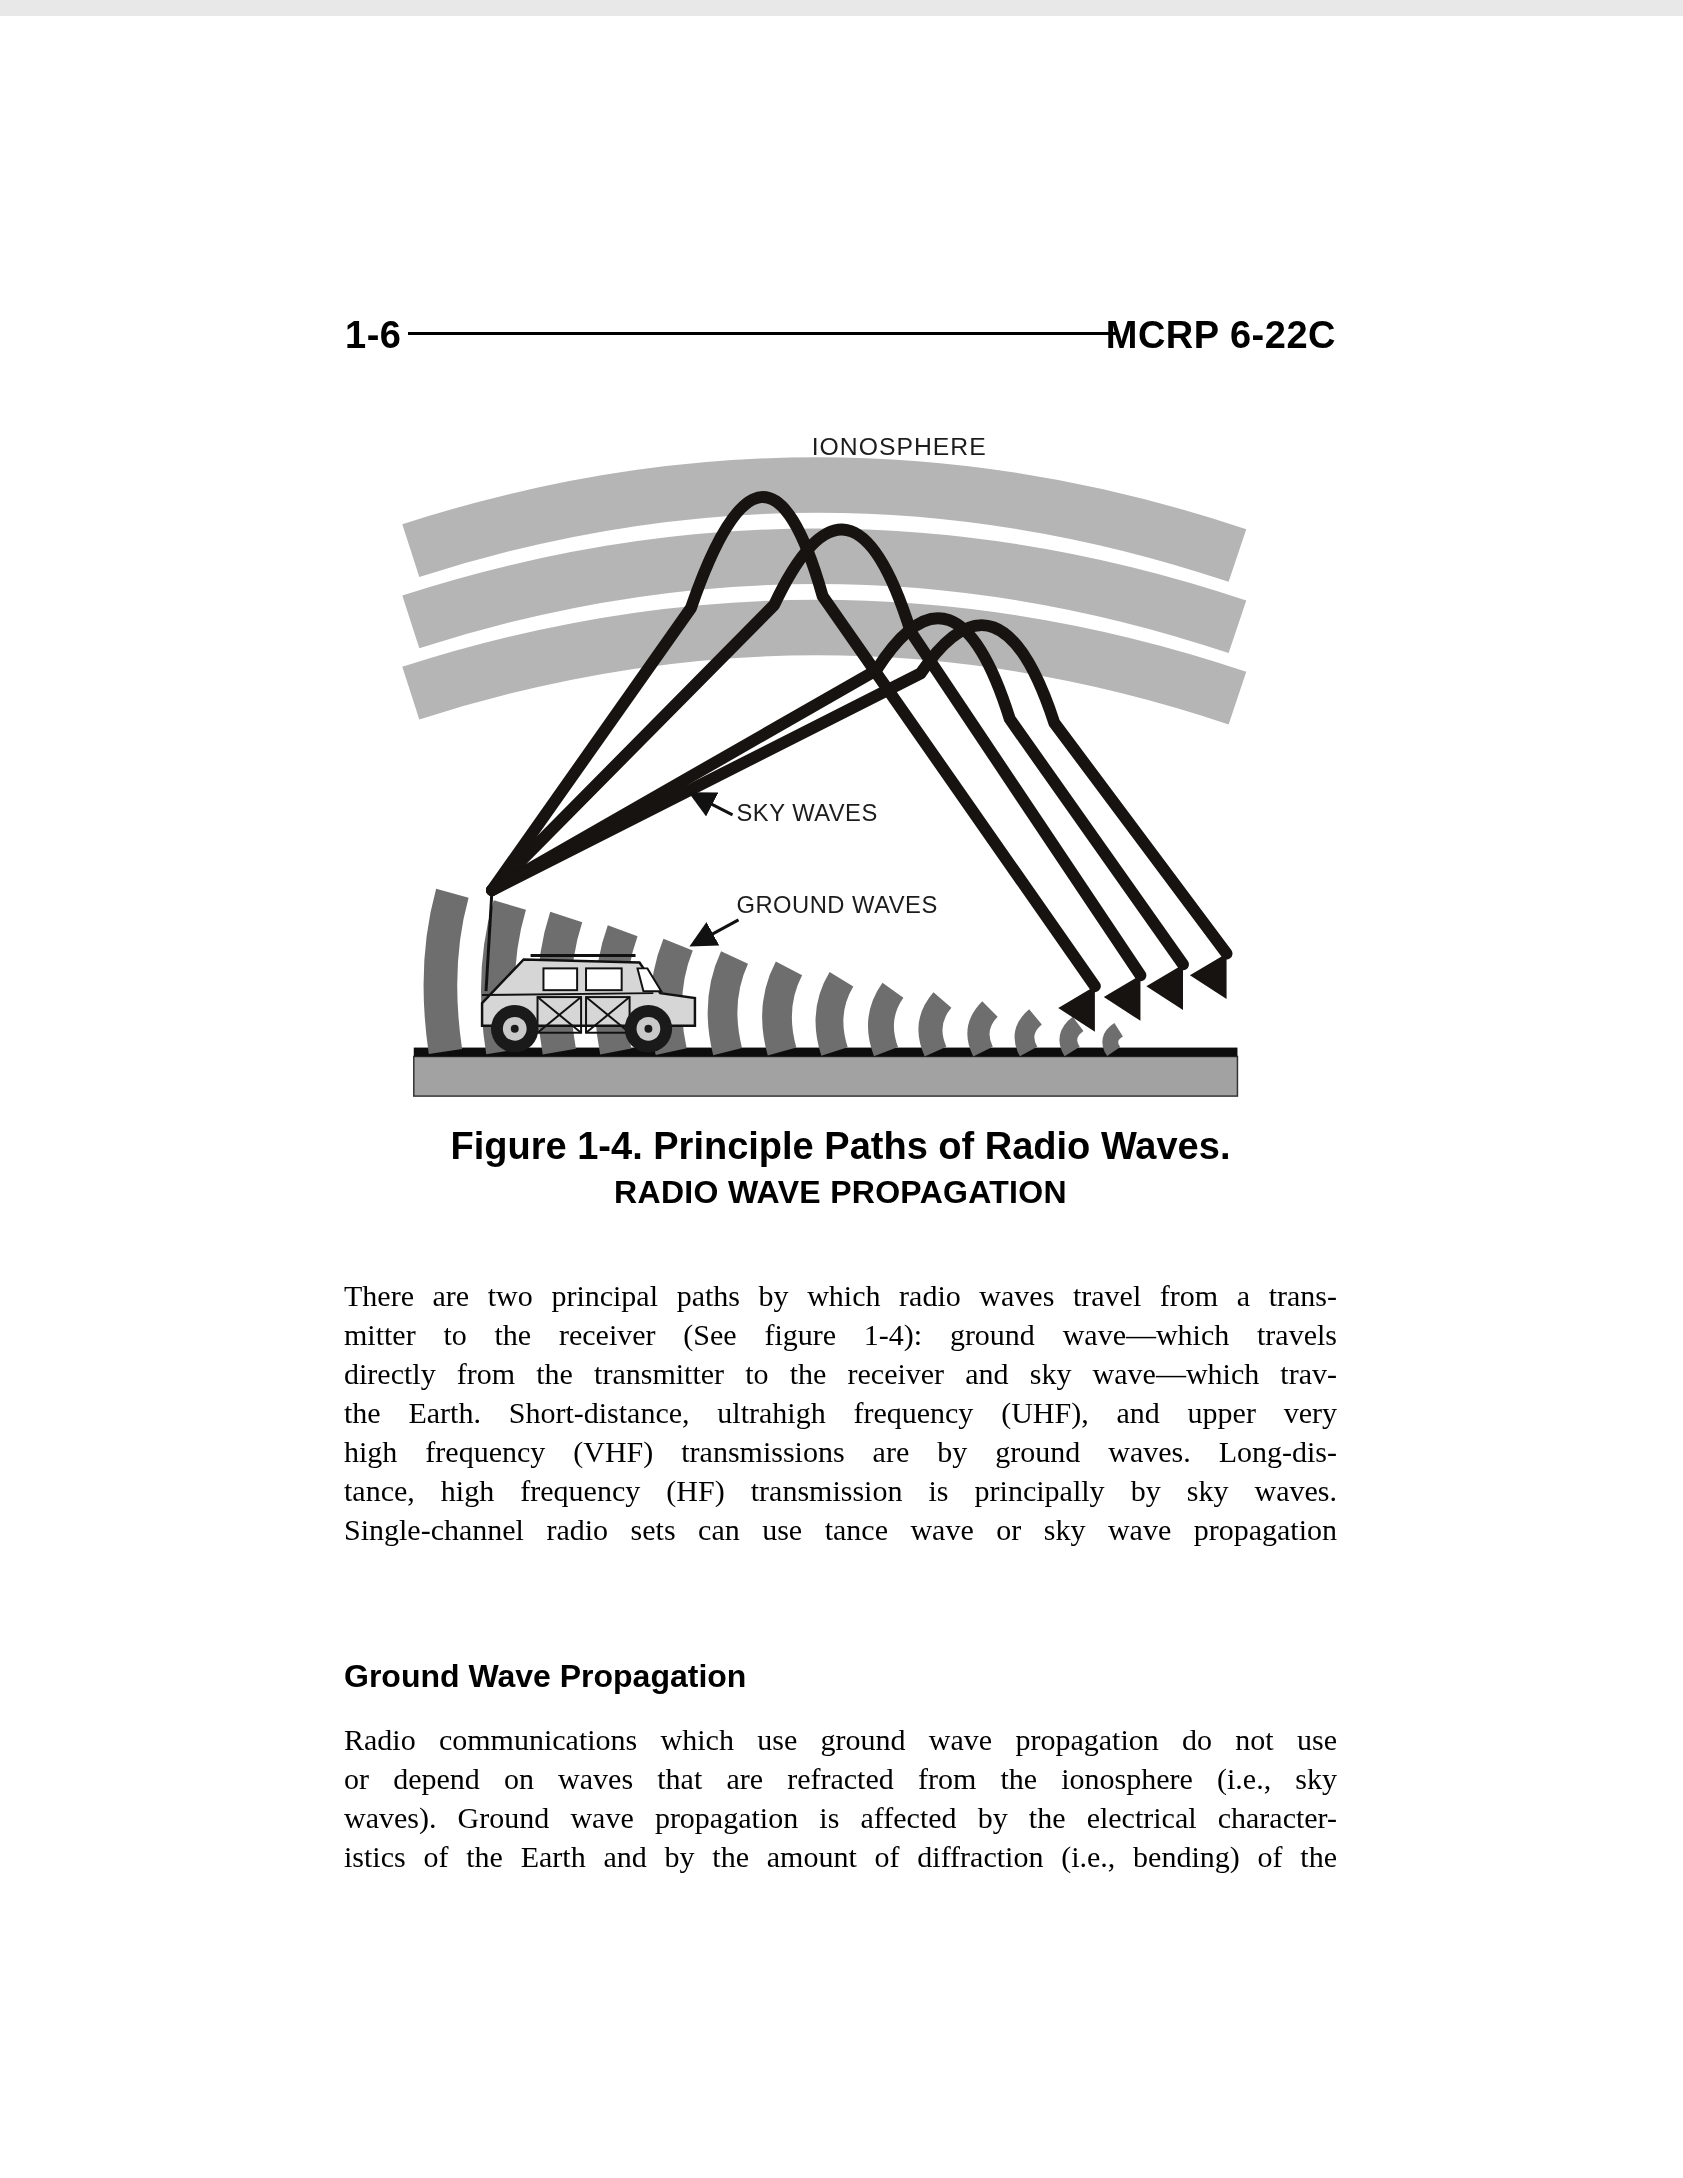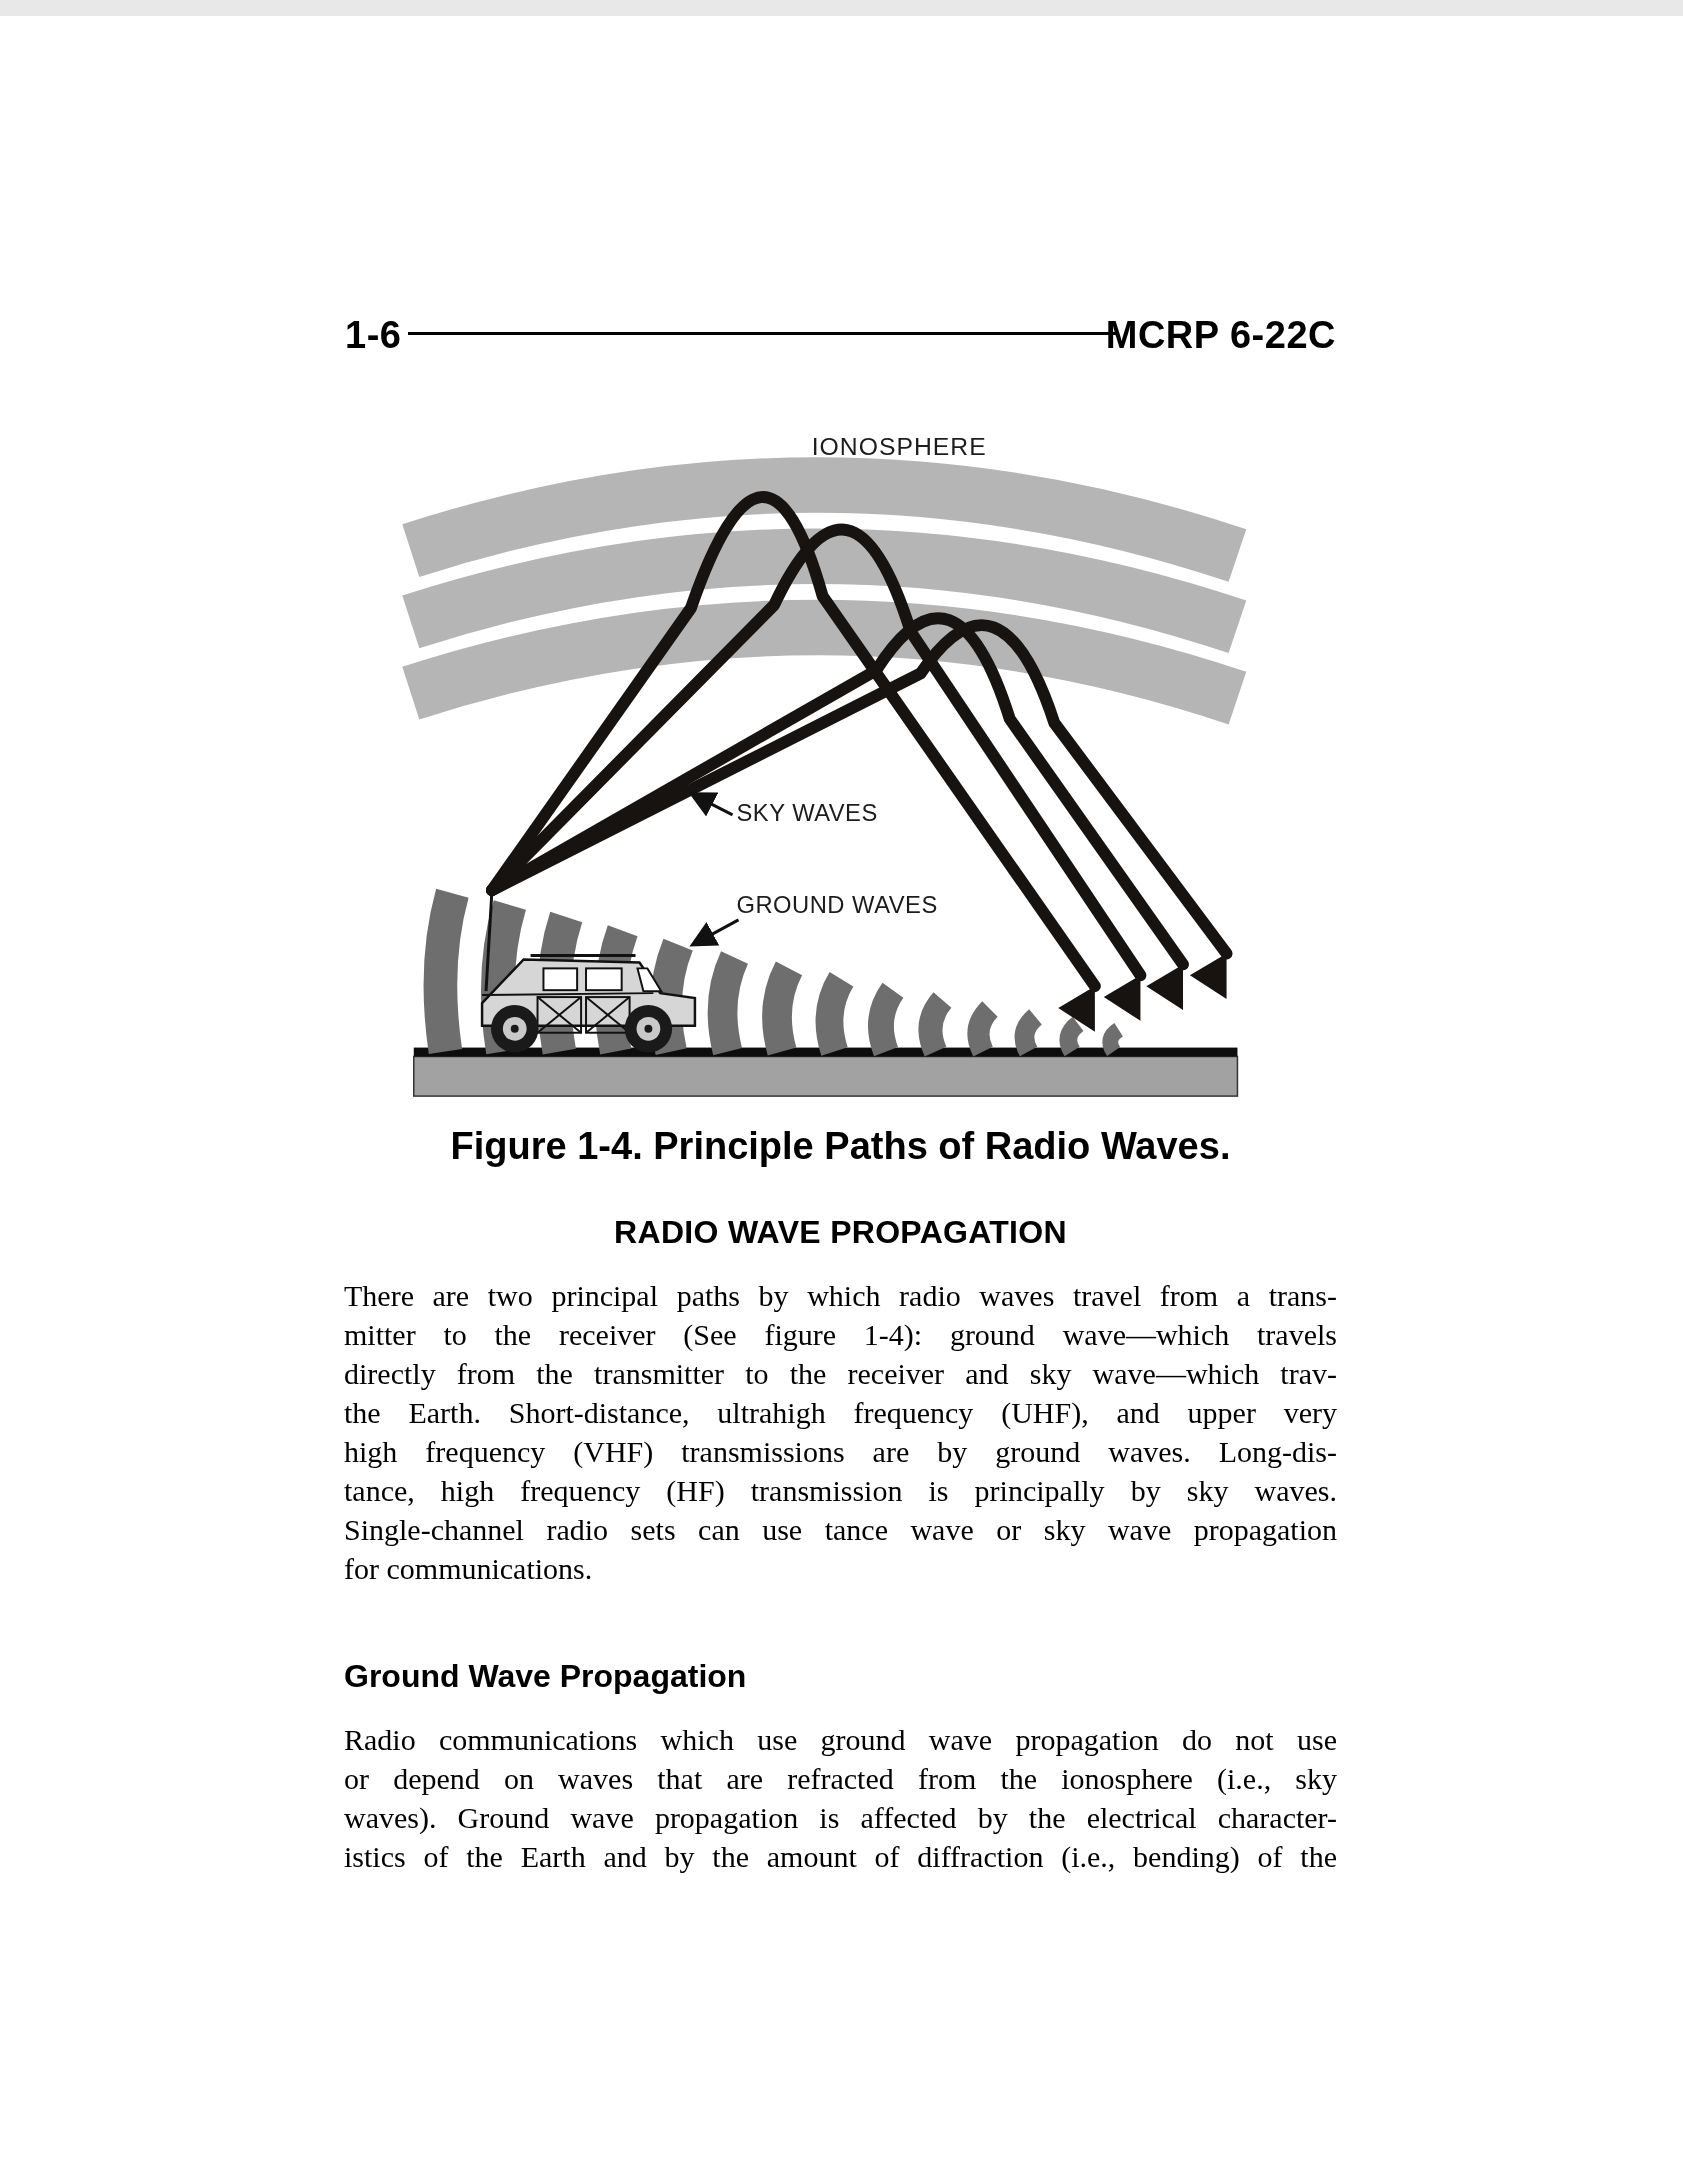--- a/index.html
+++ b/index.html
@@ -18,21 +18,21 @@
   .hdr-rule { position:absolute; left:408px; top:316px; width:708px; height:3px; background:#000; }
 
   .fig-svg { position:absolute; left:386px; top:396px; }
 
   .fig-caption {
     position:absolute; left:344px; top:1111px; width:993px;
     text-align:center; font-family:"Liberation Sans", sans-serif;
     font-weight:bold; font-size:38px; line-height:1;
   }
   .section-title {
-    position:absolute; left:344px; top:1200px; width:993px;
+    position:absolute; left:344px; top:1160px; width:993px;
     text-align:center; font-family:"Liberation Sans", sans-serif;
     font-weight:bold; font-size:32px; line-height:1; letter-spacing:0.3px;
   }
   .subsection-title {
     position:absolute; left:344px; top:1644px;
     font-family:"Liberation Sans", sans-serif;
     font-weight:bold; font-size:32px; line-height:1;
   }
   .body-par { position:absolute; left:344px; width:993px; font-size:30px; line-height:39px; }
   #par1 { top:1260px; }
@@ -139,21 +139,20 @@
   <div class="section-title">RADIO WAVE PROPAGATION</div>
 
   <div class="body-par" id="par1">
     <div class="tline">There are two principal paths by which radio waves travel from a trans-</div>
     <div class="tline">mitter to the receiver (See figure 1-4): ground wave—which travels</div>
     <div class="tline">directly from the transmitter to the receiver and sky wave—which trav-</div>
     <div class="tline">the Earth. Short-distance, ultrahigh frequency (UHF), and upper very</div>
     <div class="tline">high frequency (VHF) transmissions are by ground waves. Long-dis-</div>
     <div class="tline">tance, high frequency (HF) transmission is principally by sky waves.</div>
     <div class="tline">Single-channel radio sets can use tance wave or sky wave propagation</div>
-    <div class="tline last">for communications.</div>
   </div>
 
   <div class="subsection-title">Ground Wave Propagation</div>
 
   <div class="body-par" id="par2">
     <div class="tline">Radio communications which use ground wave propagation do not use</div>
     <div class="tline">or depend on waves that are refracted from the ionosphere (i.e., sky</div>
     <div class="tline">waves). Ground wave propagation is affected by the electrical character-</div>
     <div class="tline">istics of the Earth and by the amount of diffraction (i.e., bending) of the</div>
   </div>

